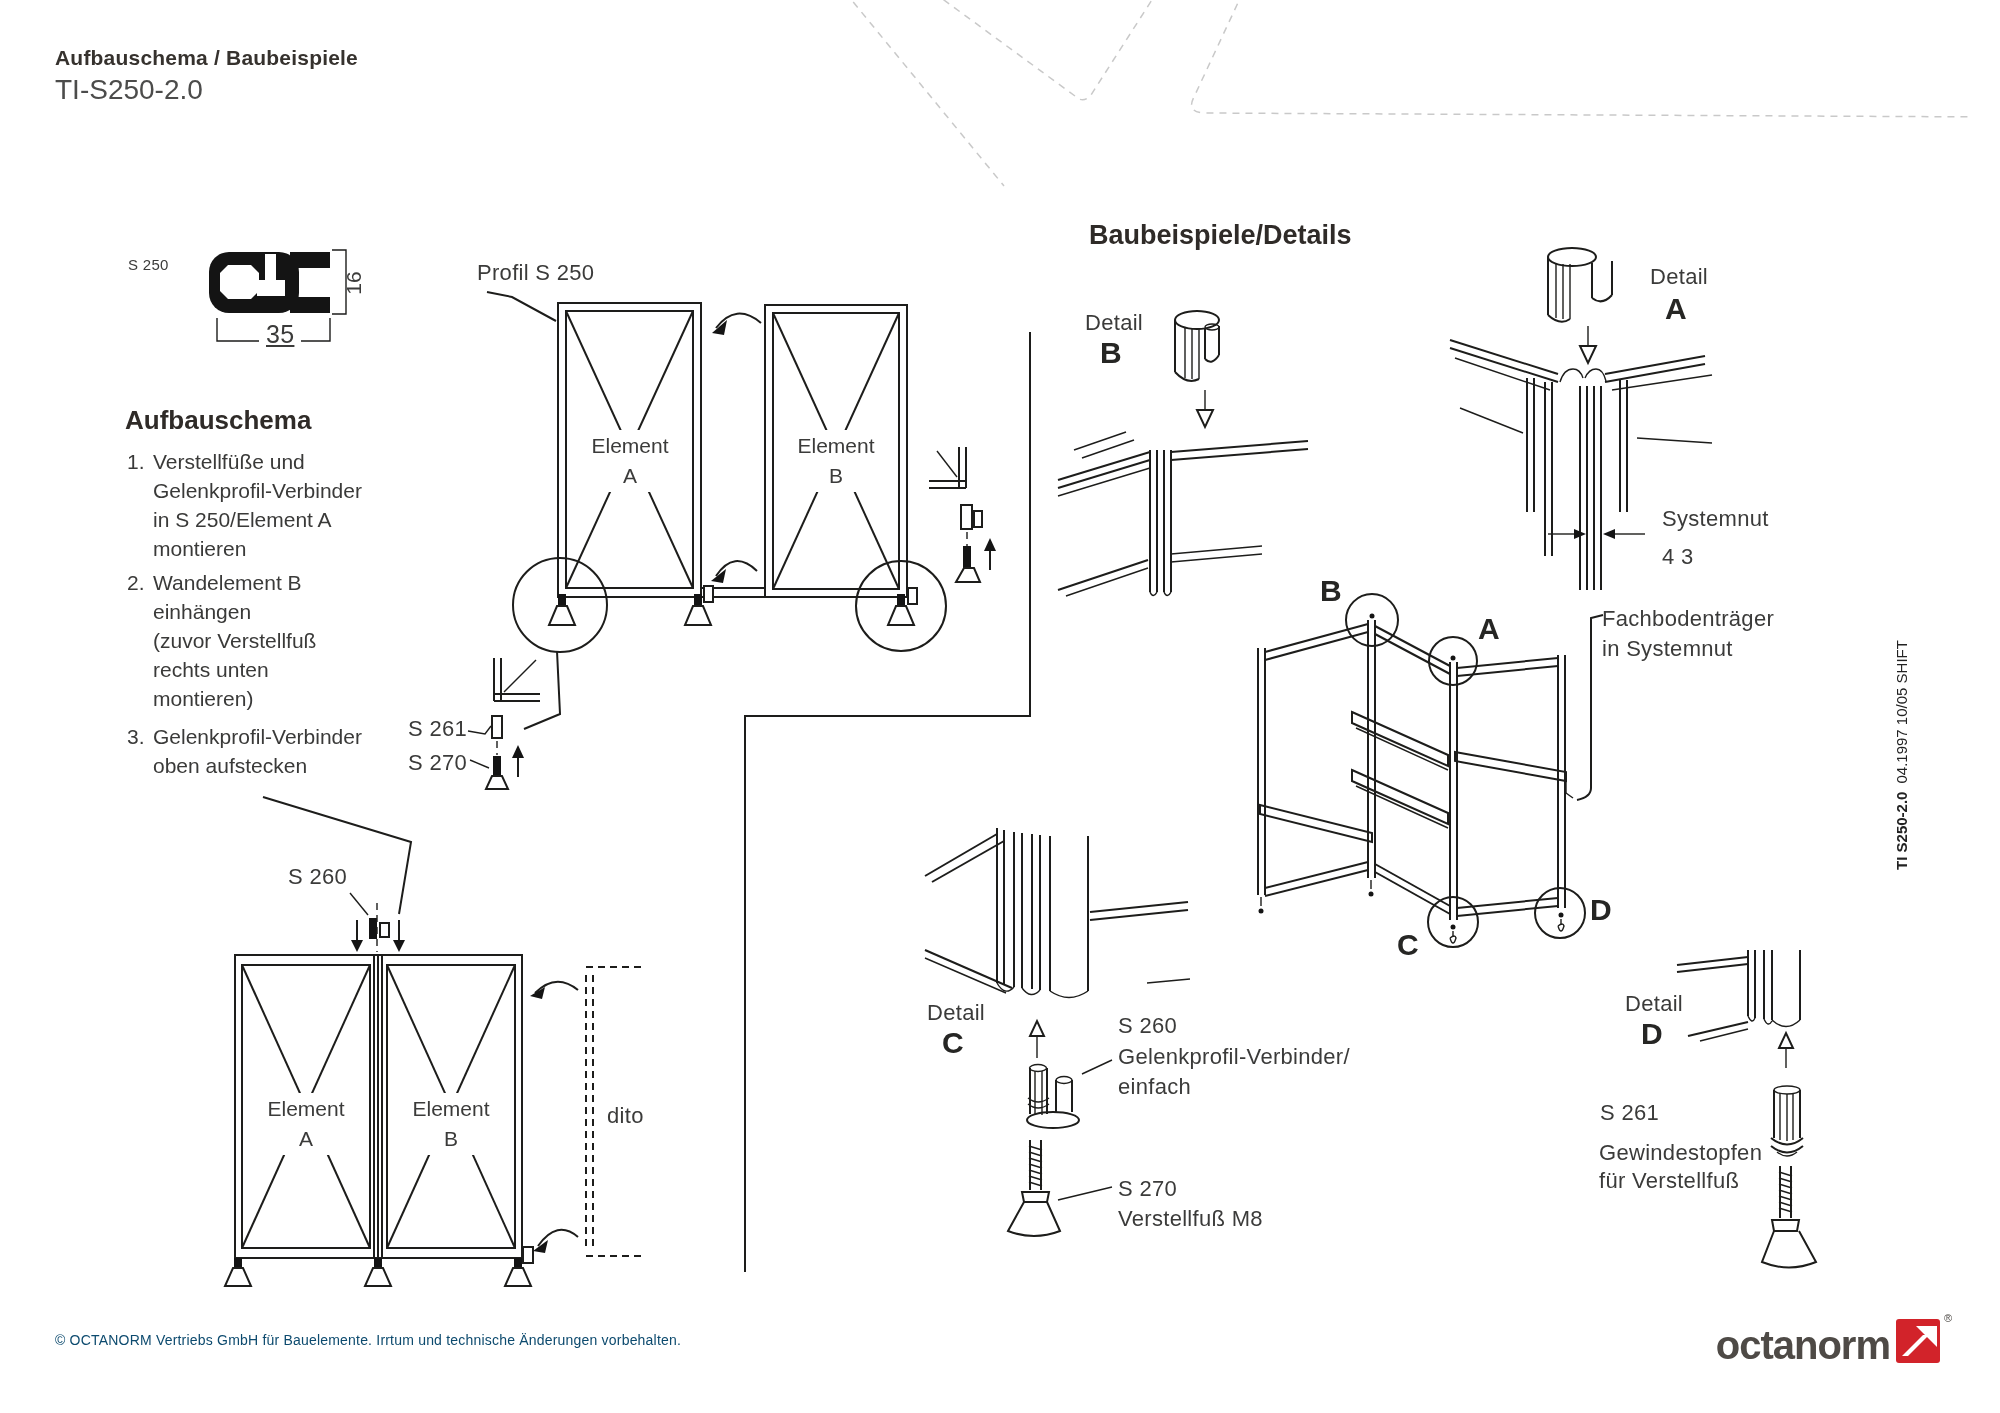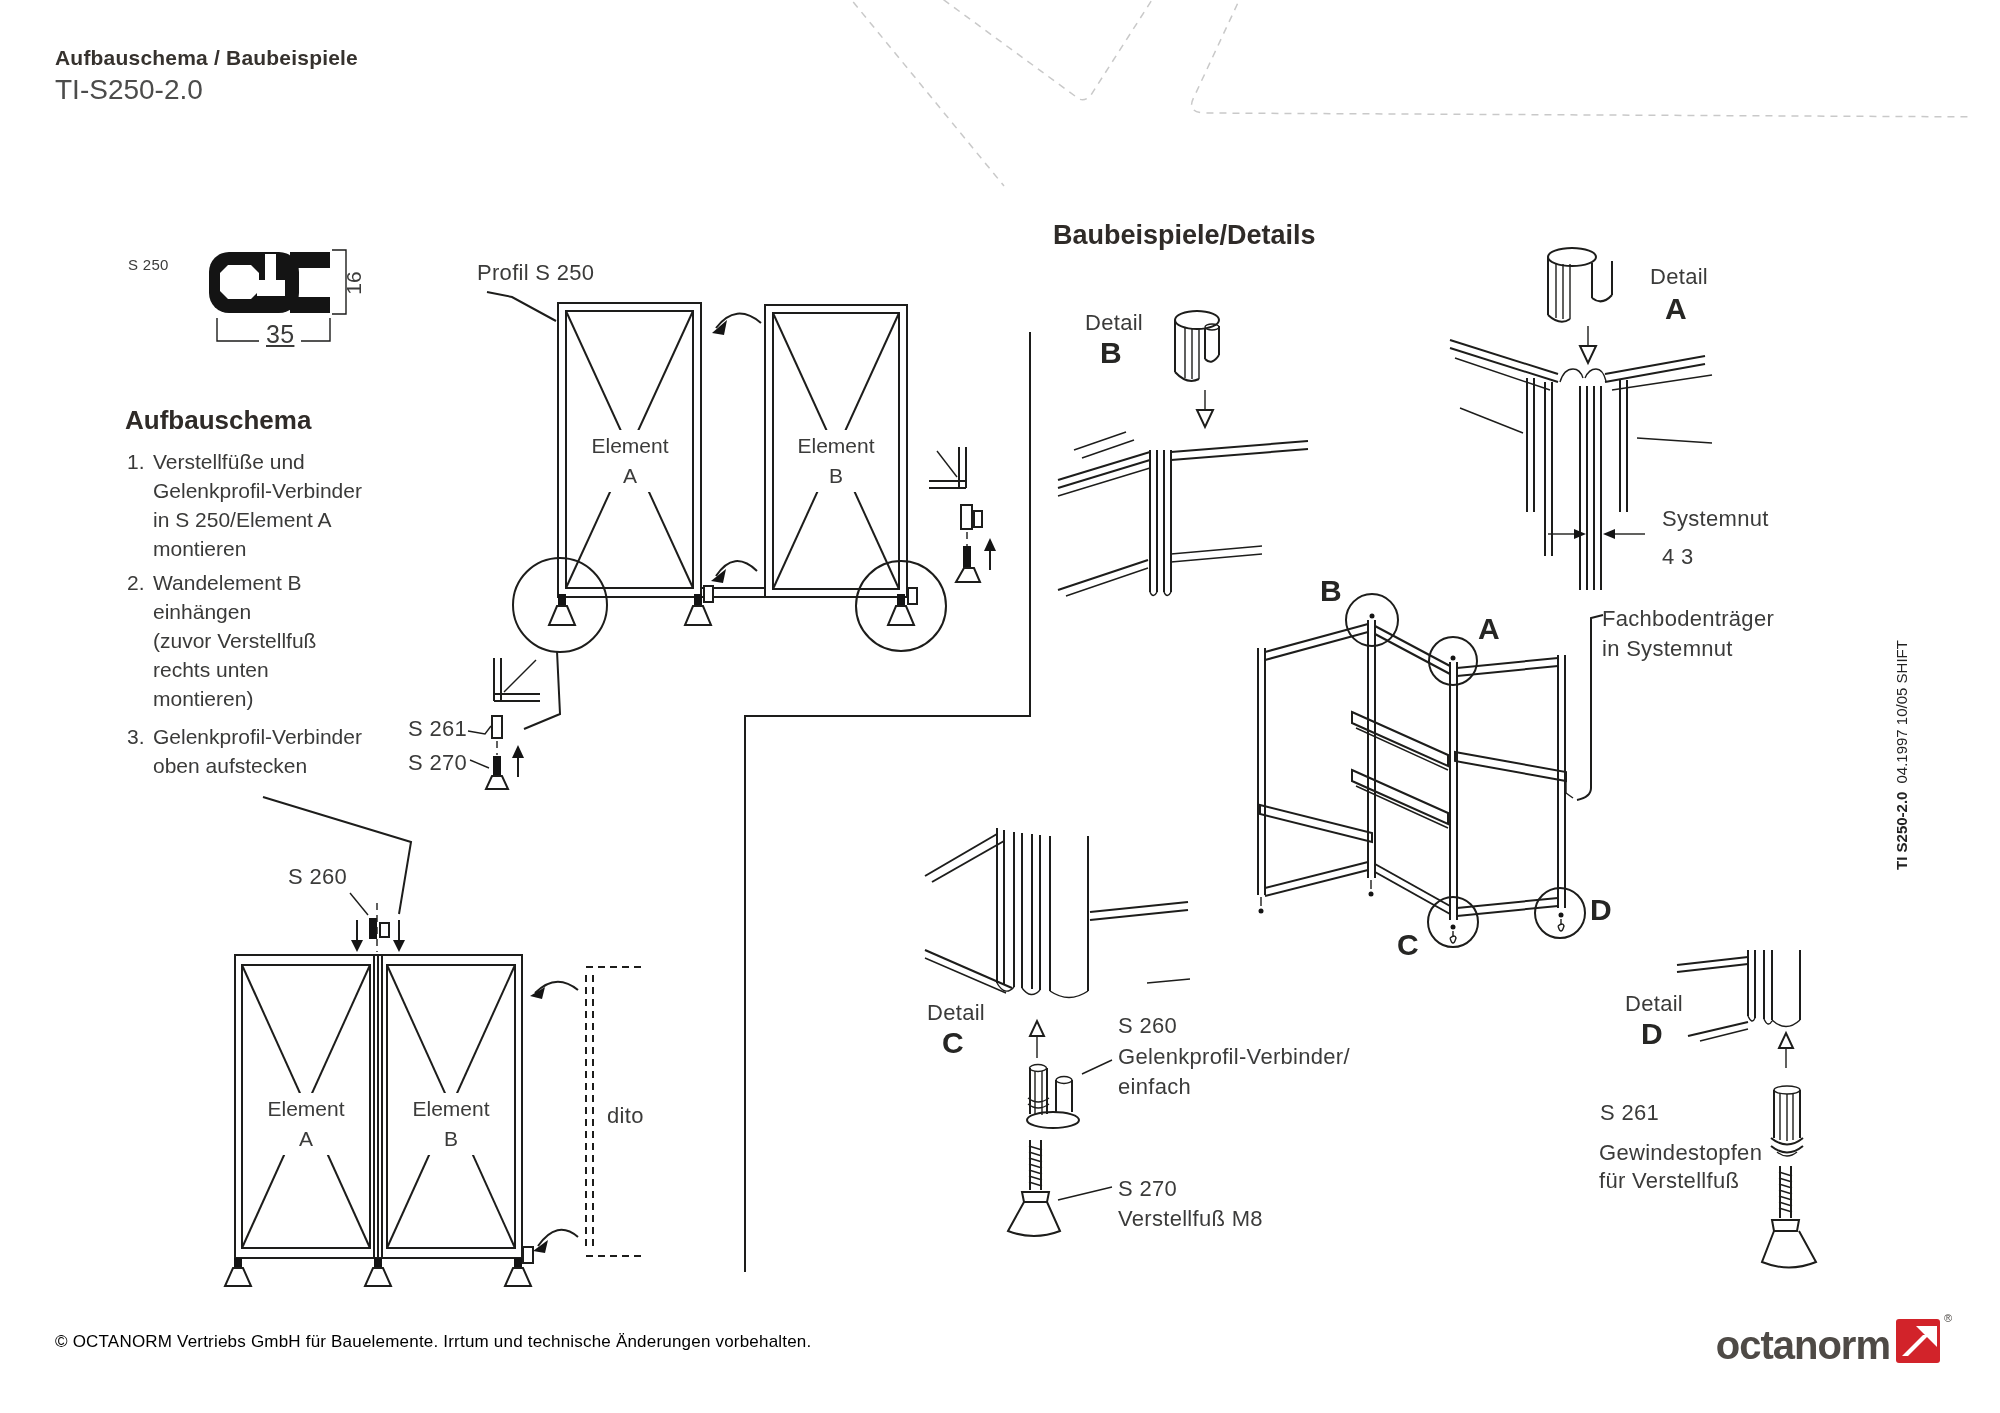--- a/index.html
+++ b/index.html
@@ -4,32 +4,32 @@
 <style>
   html,body{margin:0;padding:0;background:#fff;}
   .page{position:relative;width:1972px;height:1413px;background:#fff;overflow:hidden;
         font-family:"Liberation Sans",sans-serif;color:#1d1d1b;}
   .lbl{position:absolute;font-size:22px;color:#3b3b3a;white-space:nowrap;letter-spacing:.3px;}
   .lbl-sm{font-size:25px;text-decoration:underline;}
   .sec-title{position:absolute;left:55px;top:46px;font-size:21px;font-weight:bold;color:#36322e;letter-spacing:.2px;}
   .doc-code{position:absolute;left:55px;top:74px;font-size:28px;color:#4c4c4b;}
   .page-title{position:absolute;left:1198px;top:48px;font-size:34px;font-weight:bold;color:#3b3734;white-space:nowrap;}
   .page-title .arr{font-size:30px;margin-right:10px;position:relative;top:-2px;}
-  .h2{position:absolute;font-size:27px;font-weight:bold;color:#2f2b28;white-space:nowrap;}
+  .h2{position:absolute;font-size:27px;font-weight:bold;color:#2f2b28;white-space:nowrap;margin-left:36px;}
   .schema-h{position:absolute;left:125px;top:405px;font-size:26px;font-weight:bold;color:#2f2b28;}
   .step{position:absolute;display:flex;font-size:21px;line-height:29px;color:#3a3a39;}
   .step .num{width:26px;flex:none;}
   .letter{position:absolute;font-weight:bold;font-size:30px;color:#262624;white-space:nowrap;}
   .elbox{position:absolute;width:80px;text-align:center;font-size:21px;line-height:30px;color:#3b3b3a;background:#fff;padding:1px 0;}
   .dim16{position:absolute;left:333px;top:262px;width:42px;height:42px;display:flex;align-items:center;justify-content:center;
          transform:rotate(-90deg);font-size:21px;color:#3b3b3a;}
   .vtext{position:absolute;left:1901px;top:755px;transform:translate(-50%,-50%) rotate(-90deg);
          white-space:nowrap;font-size:15px;color:#222;}
   .vtext b{margin-right:8px;}
-  .footer-copy{position:absolute;left:55px;top:1332px;font-size:17px;color:#000000;letter-spacing:.2px;}
+  .footer-copy{position:absolute;left:55px;top:1332px;font-size:14px;color:#0c4a6e;letter-spacing:.2px;}
   .logo-text{position:absolute;left:1698px;top:1323px;width:192px;text-align:right;font-size:40px;font-weight:bold;
              color:#4e4a46;letter-spacing:-1px;}
   .logo-reg{position:absolute;left:1944px;top:1312px;font-size:11px;color:#4e4a46;}
   svg.art{position:absolute;left:0;top:0;}
   .art line,.art path,.art rect,.art circle,.art ellipse,.art polyline,.art polygon{stroke:#1d1d1b;stroke-width:2;fill:none;}
   .art .fill{fill:#141414;stroke:none;}
   .art .wfill{fill:#fff;}
   .art .thin{stroke-width:1.4;}
   .art .dash{stroke-dasharray:7 5;}
   .art .decor{stroke:#c9c9c9;stroke-width:1.5;stroke-dasharray:7 6;fill:none;}

